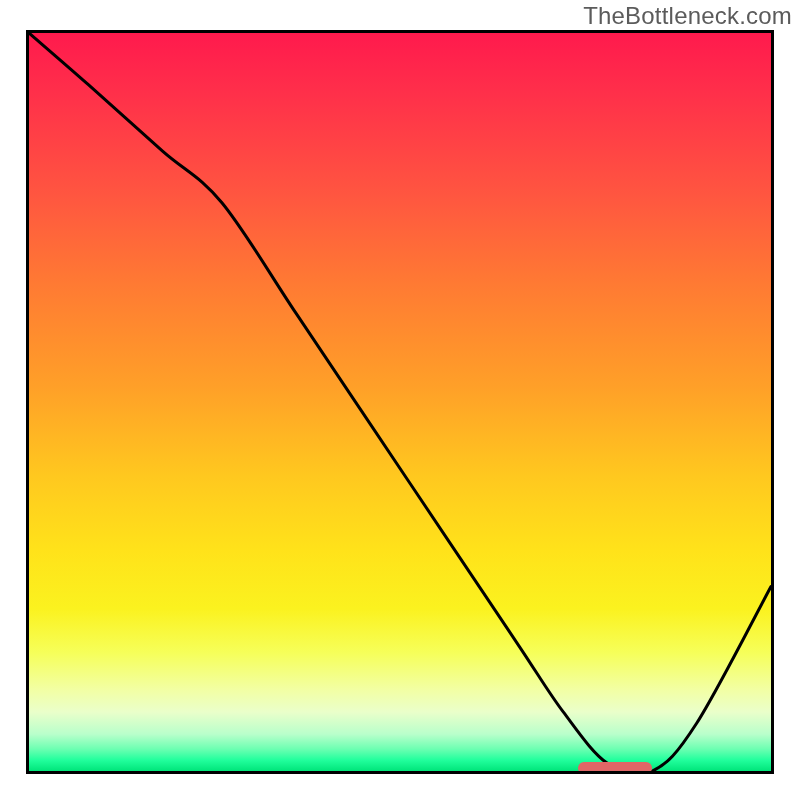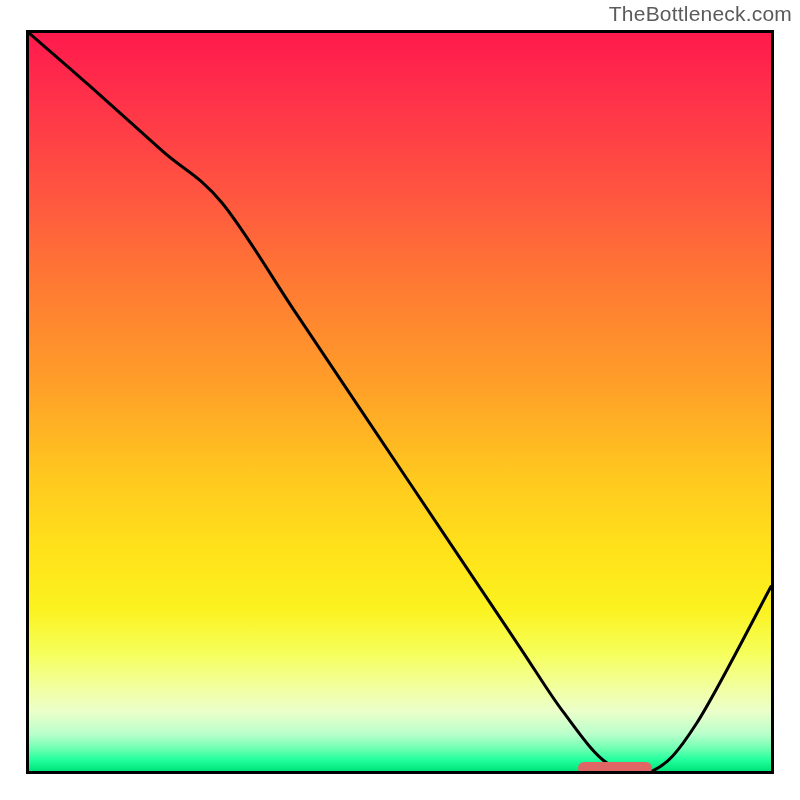--- a/index.html
+++ b/index.html
@@ -14,21 +14,21 @@
   .wrap {
     position: relative;
     width: 800px;
     height: 800px;
   }
   .watermark {
     position: absolute;
     top: 2px;
     right: 8px;
     color: #5b5b5b;
-    font-size: 21px;
+    font-size: 24px;
     font-weight: 500;
     letter-spacing: 0.2px;
     user-select: none;
     margin-left: 6px;
   }
   .plot {
     position: absolute;
     left: 26px;
     top: 30px;
     width: 748px;

